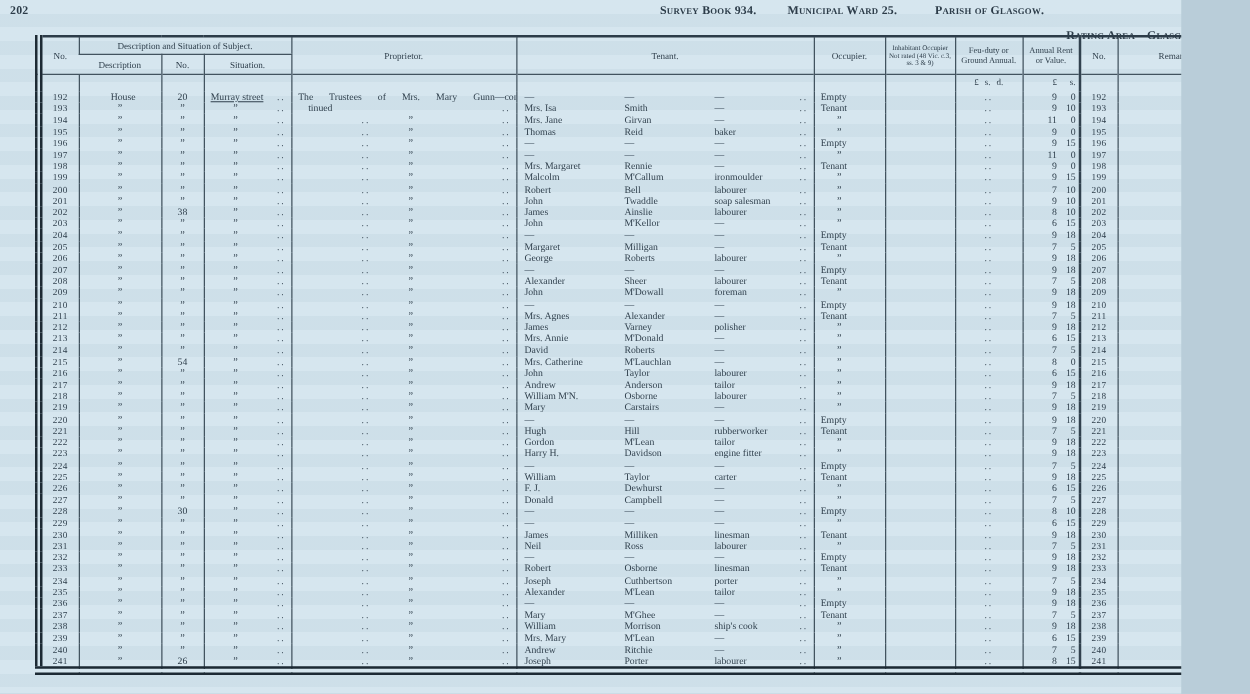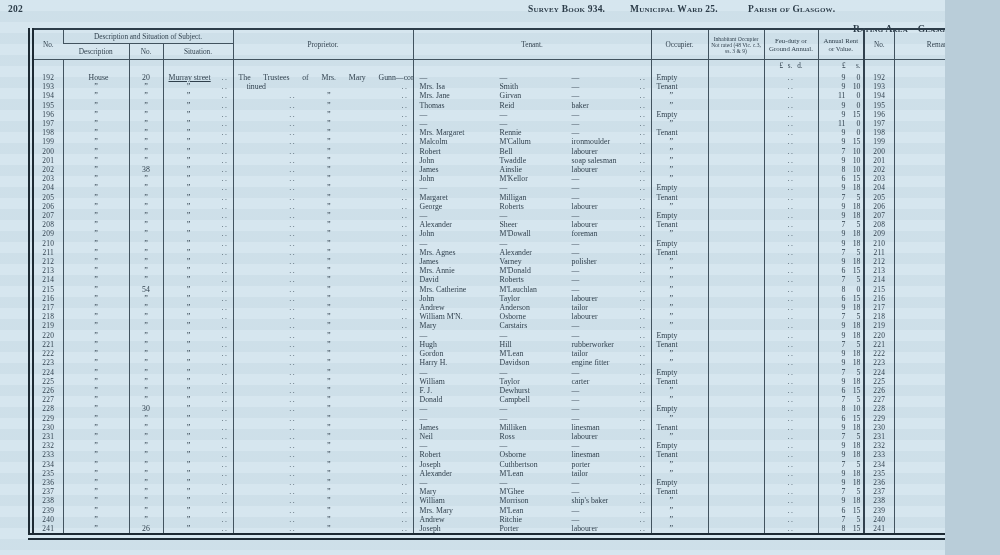--- a/index.html
+++ b/index.html
@@ -1852,21 +1852,21 @@
               <div class="flexrow">
                 <span class="p1 dots">..</span>
                 <span class="p2 dit">”</span>
                 <span class="p3 dots">..</span>
               </div>
             </td>
             <td class="td-ten">
               <div class="flexrow">
                 <span class="t1">William</span>
                 <span class="t2">Morrison</span>
-                <span class="t3">ship's baker</span>
+                <span class="t3">ship's cook</span>
                 <span class="dots">..</span>
               </div>
             </td>
             <td class="occ-dit dit">”</td>
             <td></td>
             <td class="c-center dots">..</td>
             <td class="td-rent">
               <div class="flexrow">
                 <span class="rp">9</span>
                 <span class="rs">18</span>

